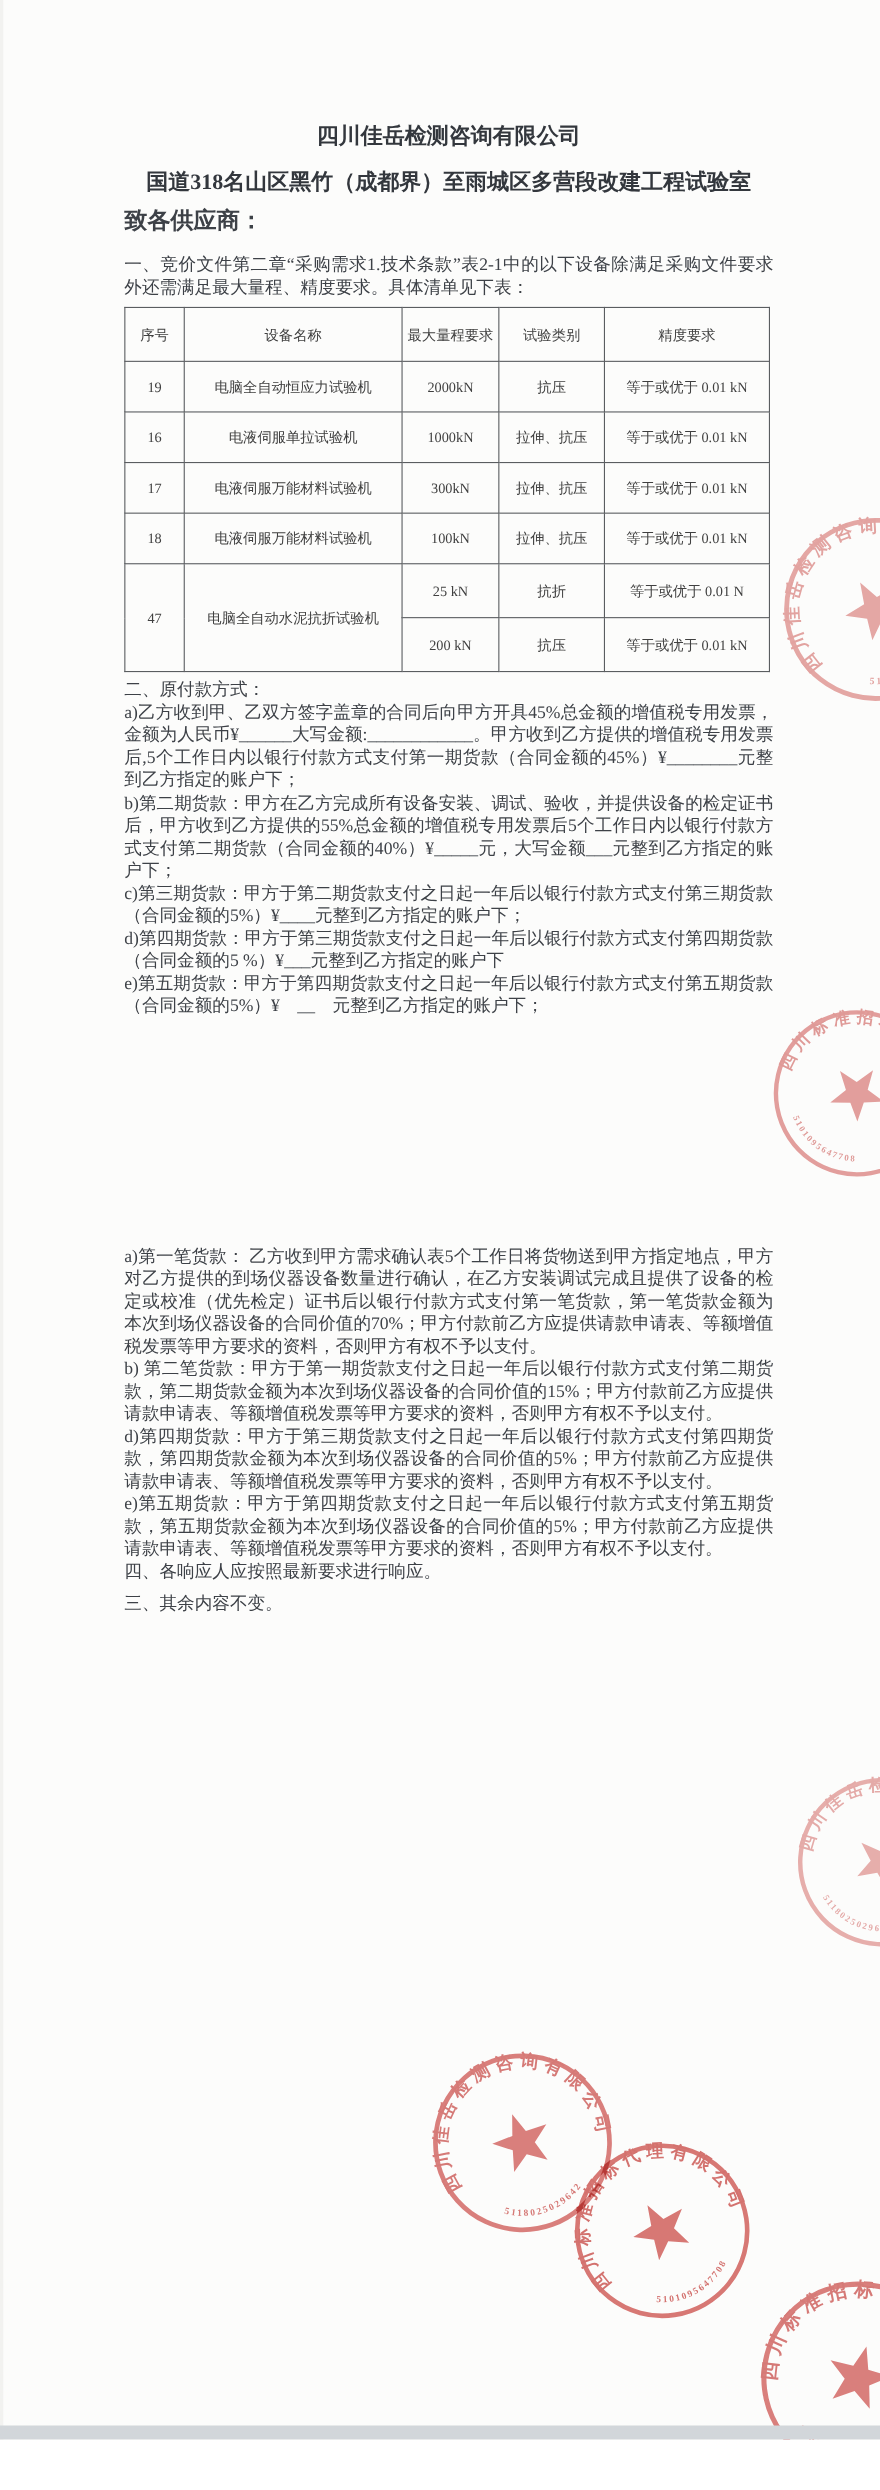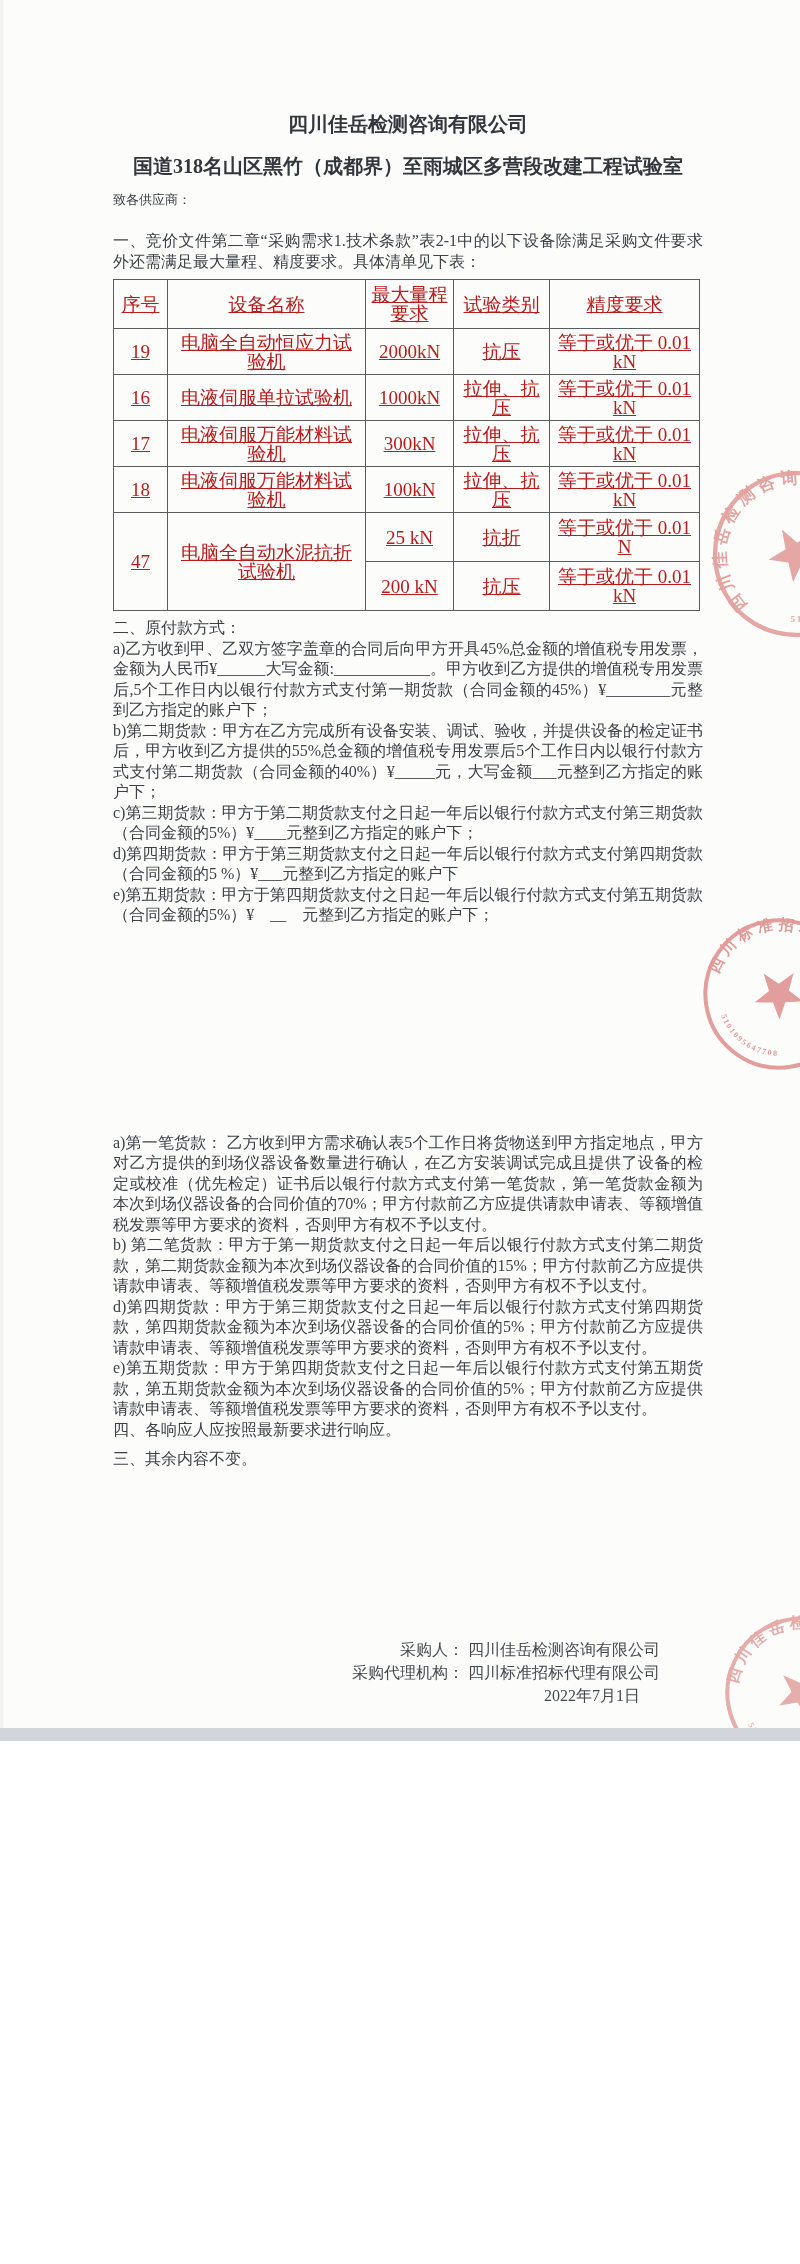--- a/index.html
+++ b/index.html
@@ -1,28 +1,28 @@
 <!DOCTYPE html>
 <html><head>
 <meta charset="utf-8">
 <style>
   html,body{margin:0;padding:0;background:#ffffff;}
   .page{
-    position:relative;width:800px;height:1741px;background:#fcfcfb;overflow:hidden;
+    position:relative;width:800px;height:2218px;background:#fcfcfb;overflow:hidden;
     font-family:"Liberation Serif","DejaVu Serif",serif;color:#3d4147;
   }
   .content{position:absolute;left:113px;top:0;width:590px;}
   .titles{padding-top:104px;text-align:center;font-weight:bold;font-size:20px;line-height:41.5px;color:#33373d;}
   .titles div{white-space:nowrap;}
-  .salutation{margin:3px 0 0 0;font-size:13px;line-height:20px;}
+  .salutation{margin:3px 0 0 0;font-size:21px;line-height:20px;font-weight:bold;}
   .para{margin:0;font-size:16px;line-height:20.5px;text-align:justify;}
   .intro{margin-top:21px;}
   table.equip{
     border-collapse:collapse;margin-top:7px;width:586px;table-layout:fixed;
-    font-size:19px;color:#b91c1c;text-decoration:underline;
+    font-size:13px;color:#404040;
   }
   table.equip th,table.equip td{
     border:1px solid #5a5d60;text-align:center;vertical-align:middle;
     padding:2px 4px;font-weight:normal;line-height:19px;
   }
   table.equip thead th{height:44px;}
   table.equip tbody td{height:41px;}
   table.equip tr.sub td{height:44px;}
   .sec2{margin-top:7px;}
   .spacer-gap{height:207px;}
@@ -129,31 +129,20 @@
     <div>
       <p class="para">a)第一笔货款： 乙方收到甲方需求确认表5个工作日将货物送到甲方指定地点，甲方对乙方提供的到场仪器设备数量进行确认，在乙方安装调试完成且提供了设备的检定或校准（优先检定）证书后以银行付款方式支付第一笔货款，第一笔货款金额为本次到场仪器设备的合同价值的70%；甲方付款前乙方应提供请款申请表、等额增值税发票等甲方要求的资料，否则甲方有权不予以支付。</p>
       <p class="para">b) 第二笔货款：甲方于第一期货款支付之日起一年后以银行付款方式支付第二期货款，第二期货款金额为本次到场仪器设备的合同价值的15%；甲方付款前乙方应提供请款申请表、等额增值税发票等甲方要求的资料，否则甲方有权不予以支付。</p>
       <p class="para">d)第四期货款：甲方于第三期货款支付之日起一年后以银行付款方式支付第四期货款，第四期货款金额为本次到场仪器设备的合同价值的5%；甲方付款前乙方应提供请款申请表、等额增值税发票等甲方要求的资料，否则甲方有权不予以支付。</p>
       <p class="para">e)第五期货款：甲方于第四期货款支付之日起一年后以银行付款方式支付第五期货款，第五期货款金额为本次到场仪器设备的合同价值的5%；甲方付款前乙方应提供请款申请表、等额增值税发票等甲方要求的资料，否则甲方有权不予以支付。</p>
     </div>
 
     <p class="para">四、各响应人应按照最新要求进行响应。</p>
     <p class="para sec-line">三、其余内容不变。</p>
 
-    <div class="footer">
-      <div>
-        <span>采购人：</span>
-        <span>四川佳岳检测咨询有限公司</span>
-      </div>
-      <div>
-        <span>采购代理机构：</span>
-        <span>四川标准招标代理有限公司</span>
-      </div>
-      <div class="date">2022年7月1日</div>
-    </div>
   </div>
 
   <svg class="stamp" style="left:708px;top:466px;width:176px;height:176px;opacity:.55;transform:rotate(-30deg);" viewBox="0 0 200 200">
     <defs>
         <path id="tA" d="M 26,130 A 80,80 0 1 1 174,130"></path>
         <path id="bA" d="M 46,155 A 76,76 0 0 0 154,155"></path>
       </defs>
     <circle cx="100" cy="100" r="92" fill="none" stroke="currentColor" stroke-width="5"></circle>
     <polygon points="100,68 107.6,89.5 130.4,90.1 112.4,104 118.8,125.9 100,113 81.2,125.9 87.6,104 69.6,90.1 92.4,89.5" fill="currentColor"></polygon>
     <text class="seal-name"><textPath href="#tA" startOffset="50%" text-anchor="middle">四川佳岳检测咨询有限公司</textPath></text>

